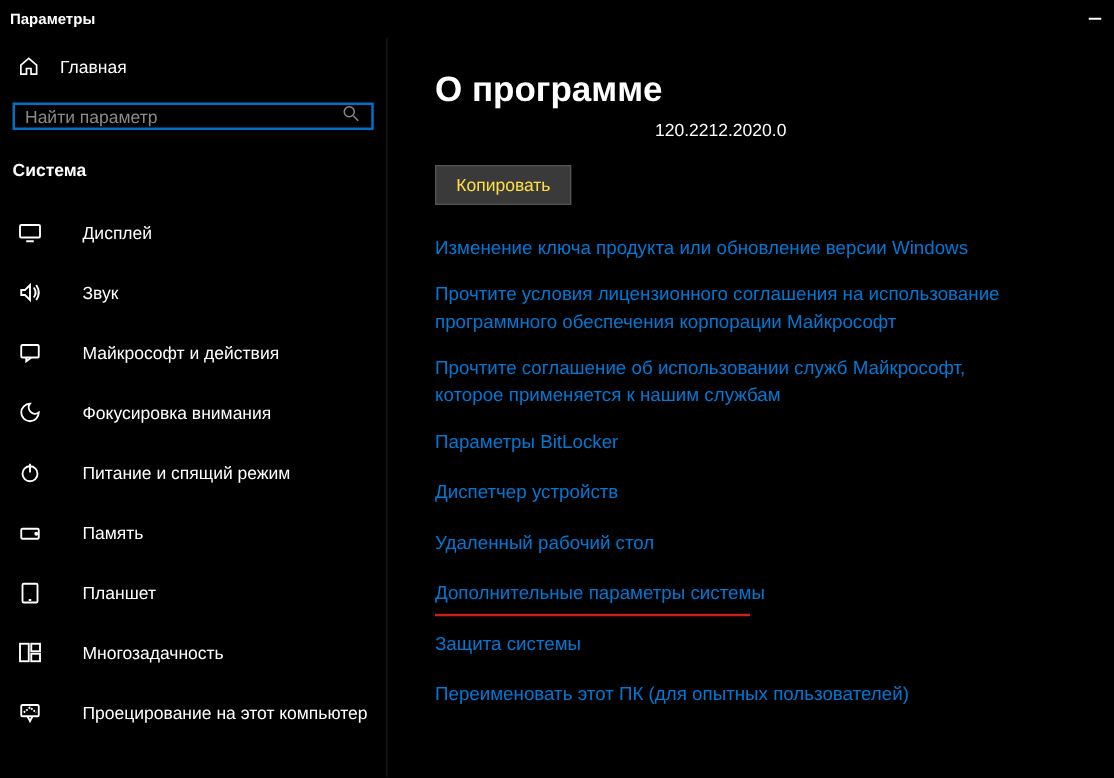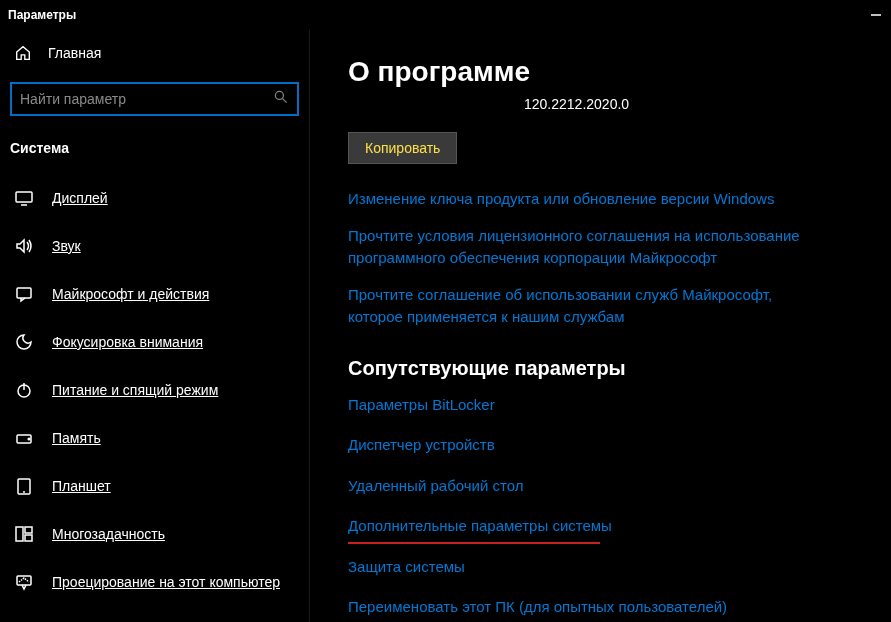--- a/index.html
+++ b/index.html
@@ -64,21 +64,21 @@
     .home-row .icon {
       width: 18px;
       height: 18px;
       display: flex;
       align-items: center;
       justify-content: center;
     }
     .search-box {
       margin: 6px 10px 14px 10px;
       border: 2px solid #006fc5;
-      height: 34px;
+      height: 22px;
       display: flex;
       align-items: center;
       padding: 0 8px;
       background: #000;
     }
     .search-box input {
       flex: 1;
       background: transparent;
       border: none;
       outline: none;
@@ -97,26 +97,25 @@
       padding: 10px 14px 18px 10px;
       color: #fff;
     }
     .nav-list {
       display: flex;
       flex-direction: column;
     }
     .nav-item {
       display: flex;
       align-items: center;
-      gap: 18px;
+      gap: 32px;
       padding: 14px 14px 14px 14px;
       font-size: 14px;
       color: #fff;
       cursor: pointer;
-      text-decoration: underline;
     }
     .nav-item .icon {
       width: 20px;
       height: 20px;
       display: flex;
       align-items: center;
       justify-content: center;
       flex-shrink: 0;
     }
     .content {
@@ -328,21 +327,20 @@
     <div class="link-block">
       <span class="link">Изменение ключа продукта или обновление версии Windows</span>
     </div>
     <div class="link-block">
       <span class="link">Прочтите условия лицензионного соглашения на использование программного обеспечения корпорации Майкрософт</span>
     </div>
     <div class="link-block">
       <span class="link">Прочтите соглашение об использовании служб Майкрософт, которое применяется к нашим службам</span>
     </div>
 
-    <div class="subheading">Сопутствующие параметры</div>
 
     <div class="related-link">
       <span class="link">Параметры BitLocker</span>
     </div>
     <div class="related-link">
       <span class="link">Диспетчер устройств</span>
     </div>
     <div class="related-link">
       <span class="link">Удаленный рабочий стол</span>
     </div>

